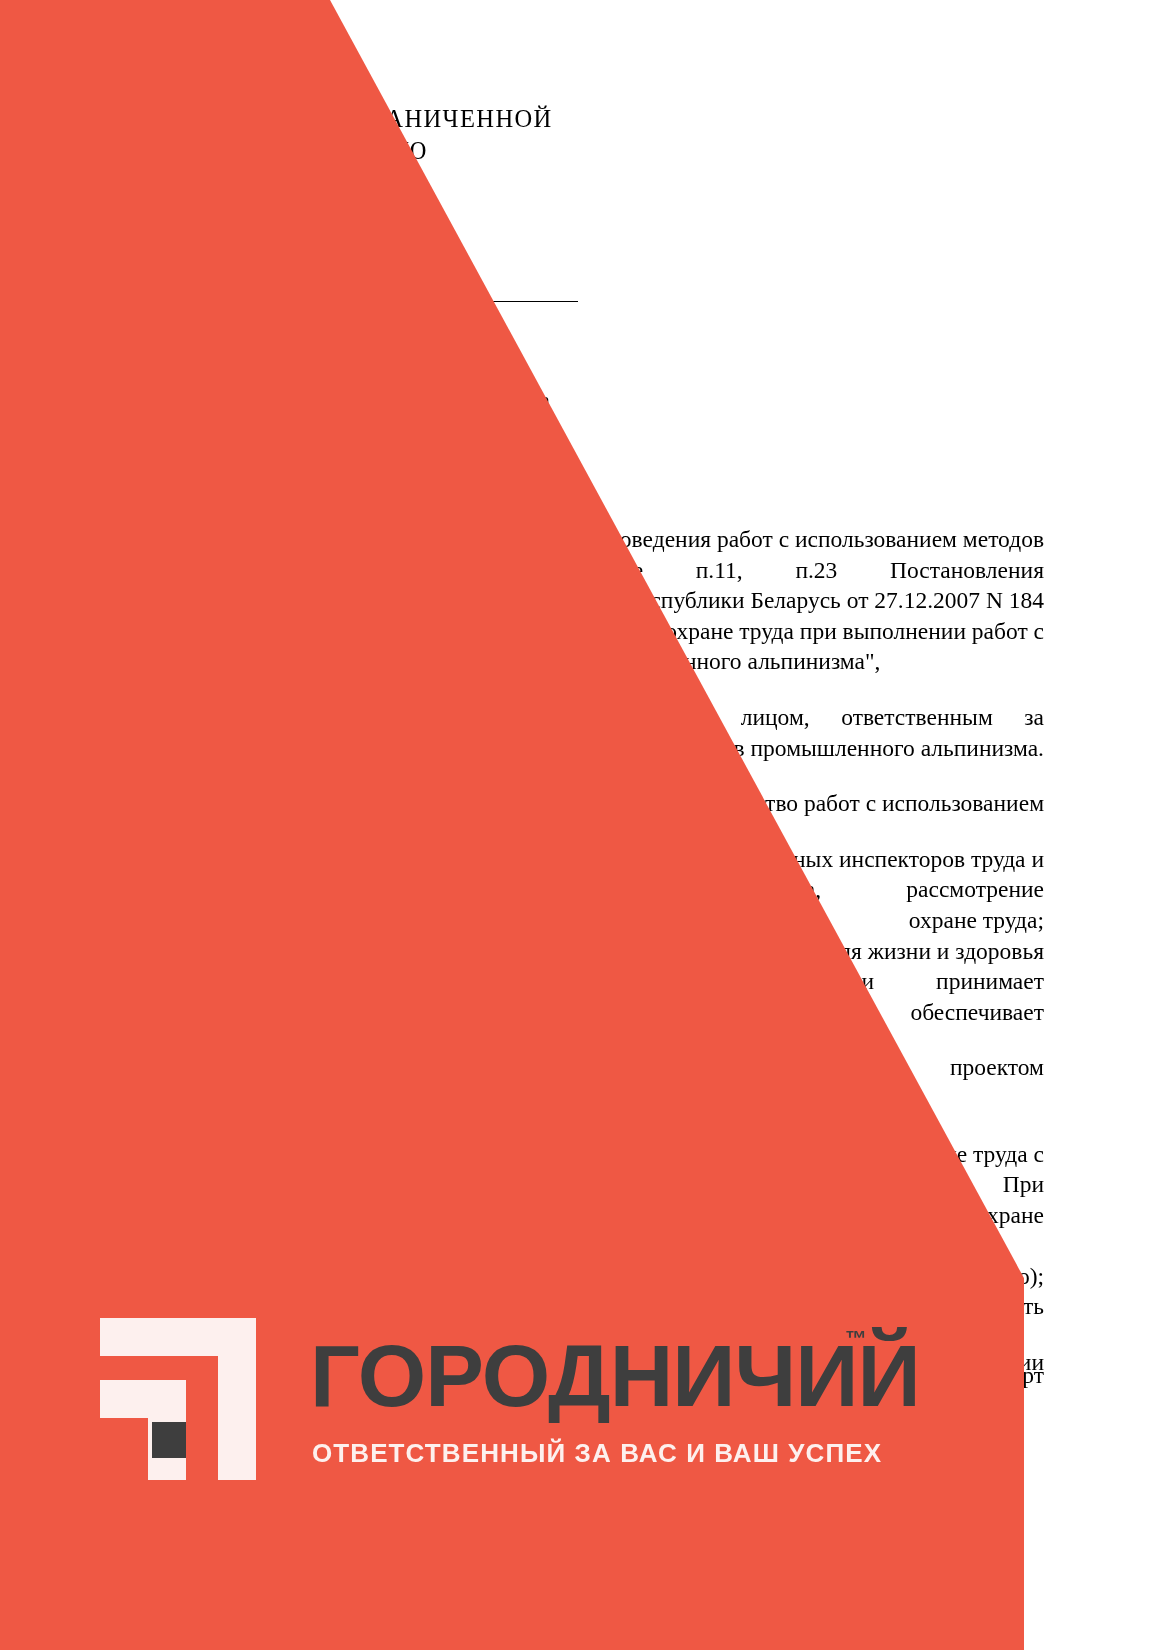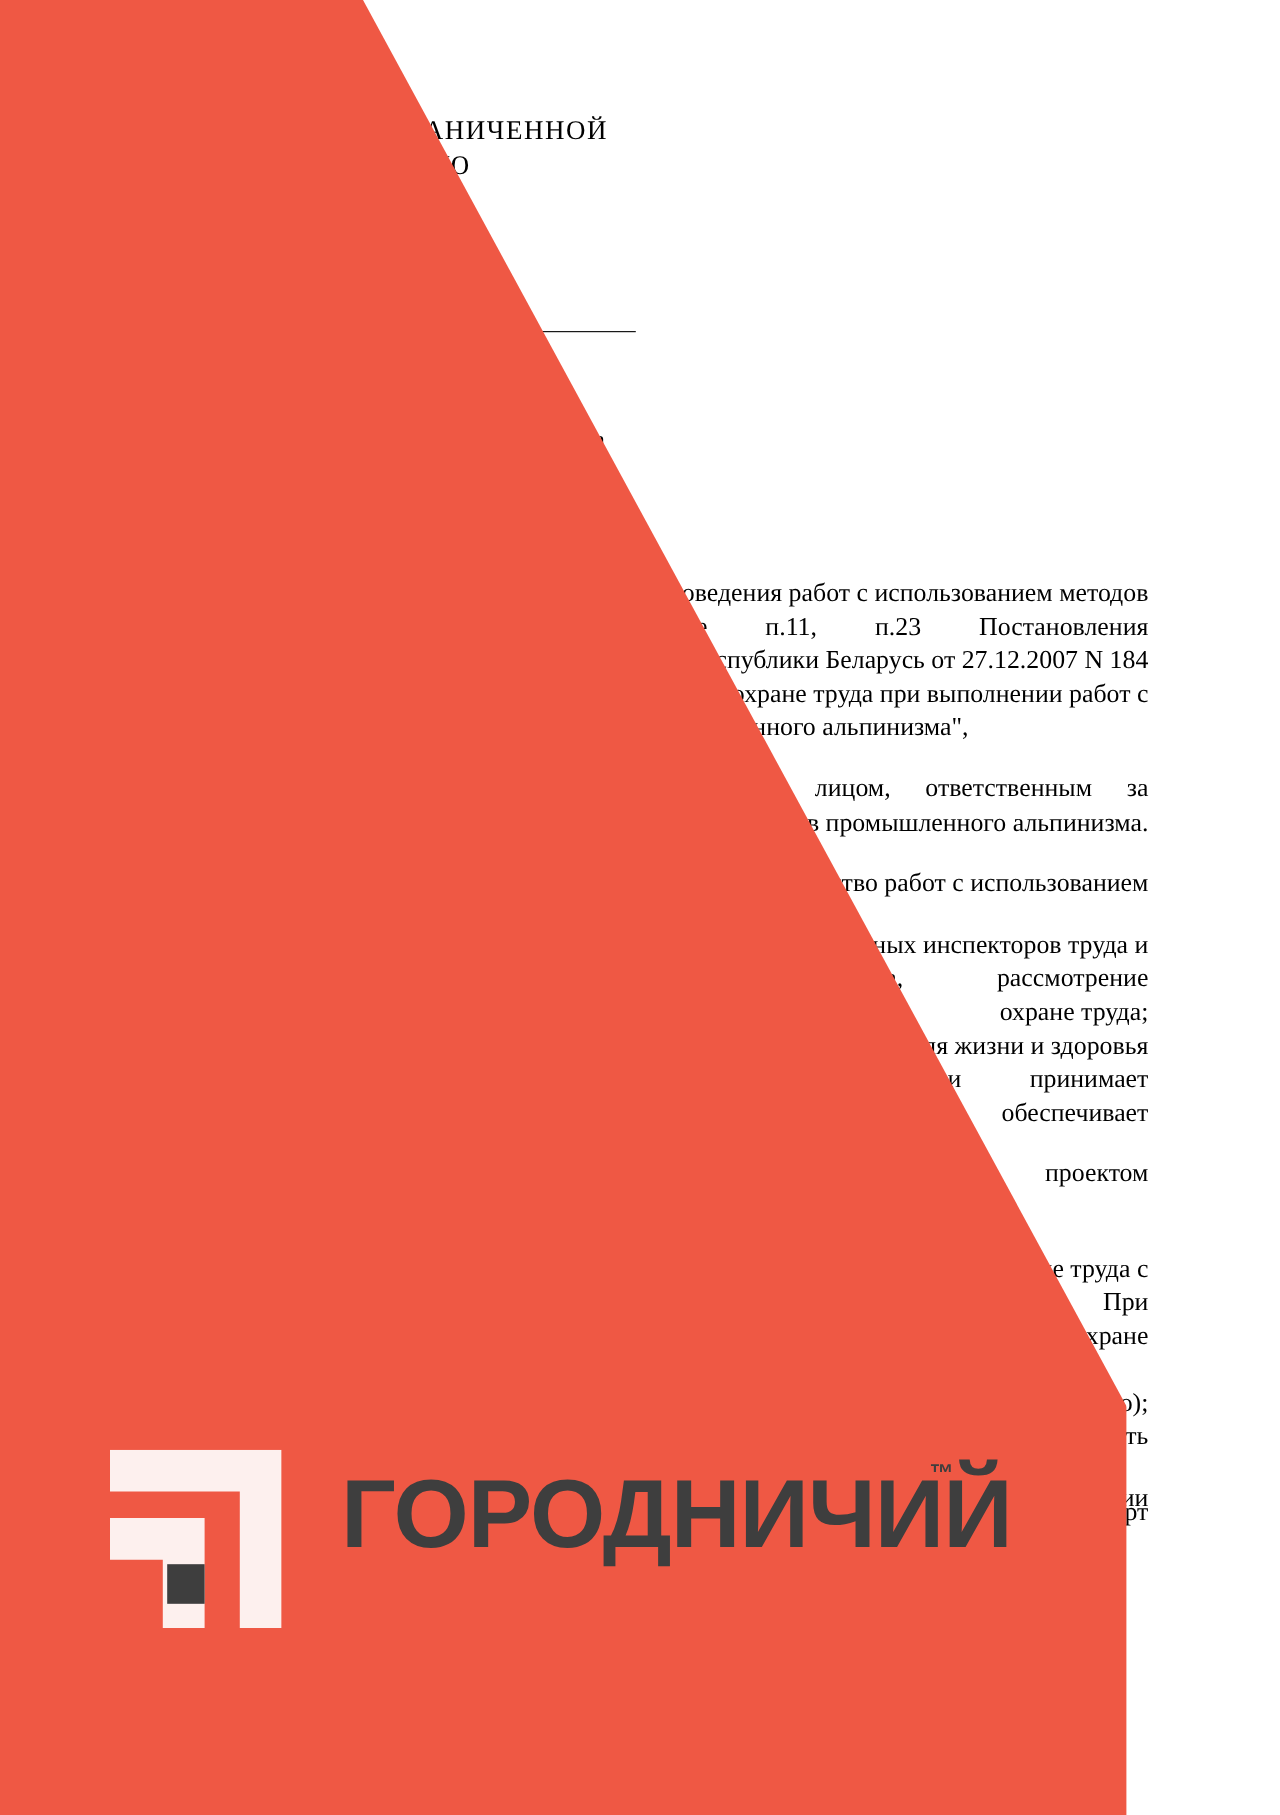--- a/index.html
+++ b/index.html
@@ -261,16 +261,17 @@
       <svg class="logo-mark" viewBox="0 0 156 162" aria-hidden="true">
 
         <path d="M0 0 H156 V162 H118 V38 H0 Z" fill="#fdf0ee"></path>
         <path d="M0 62 H86 V162 H48 V100 H0 Z" fill="#fdf0ee"></path>
 
         <rect x="52" y="104" width="34" height="36" fill="#3e3e3e"></rect>
       </svg>
 
       <div class="logo-word">ГОРОДНИЧИЙ</div>
       <div class="logo-tm">™</div>
+      <div class="logo-tagline">ОТВЕТСТВЕННЫЙ ЗА ВАС И ВАШ УСПЕХ</div>
     </div>
   </div>
 
 </div>
 
 </body></html>

